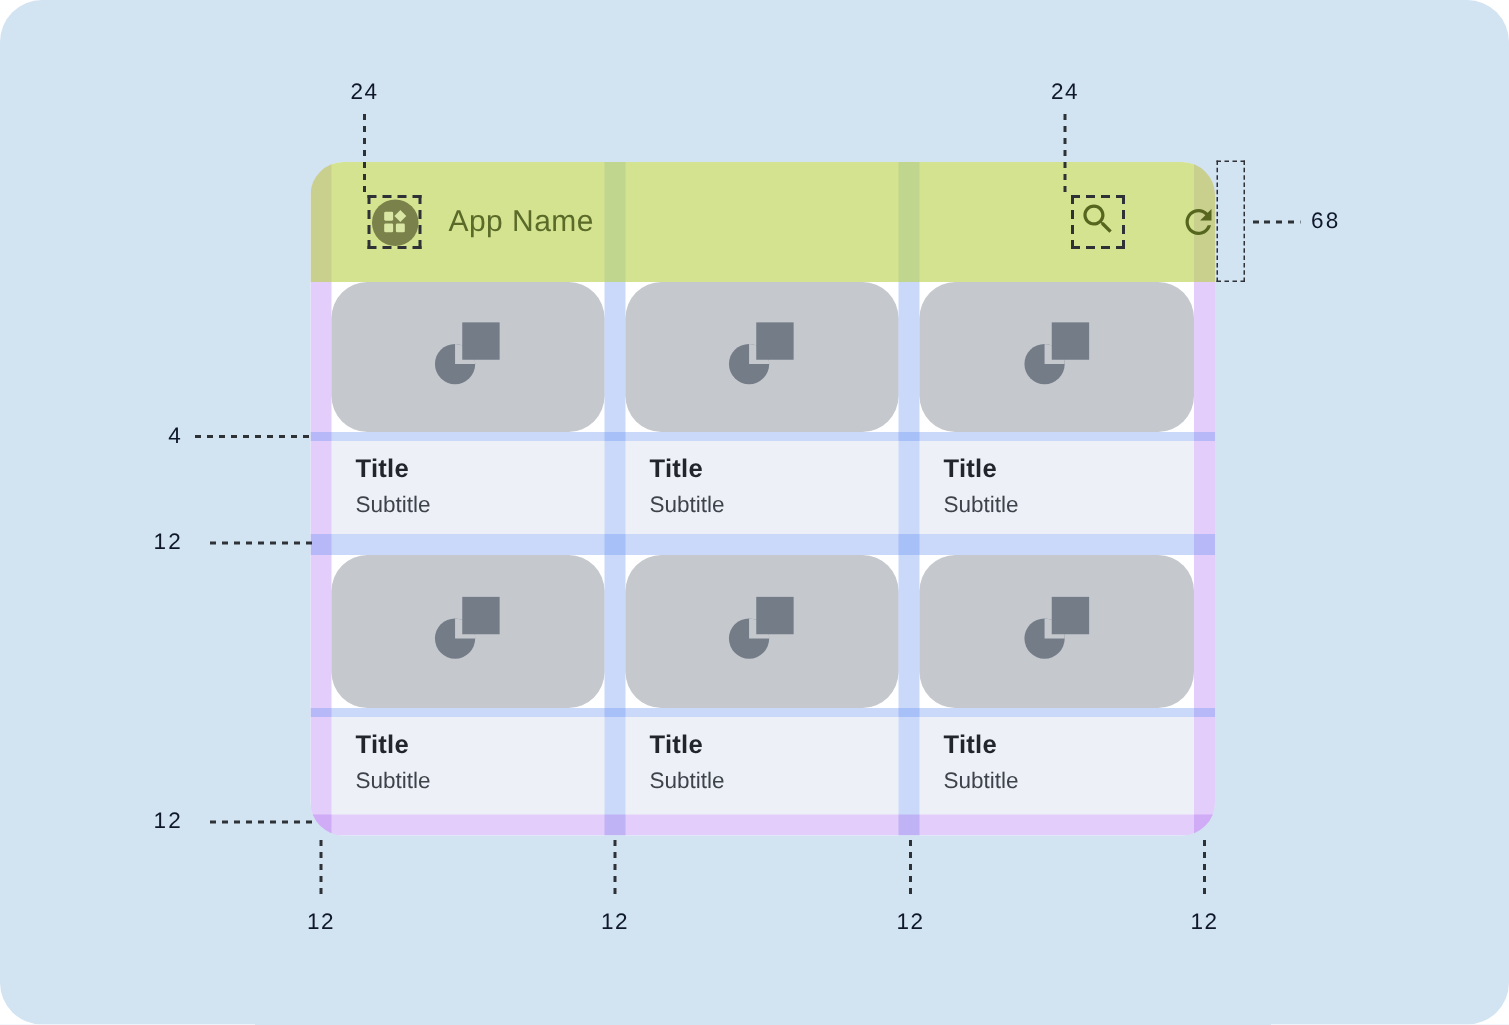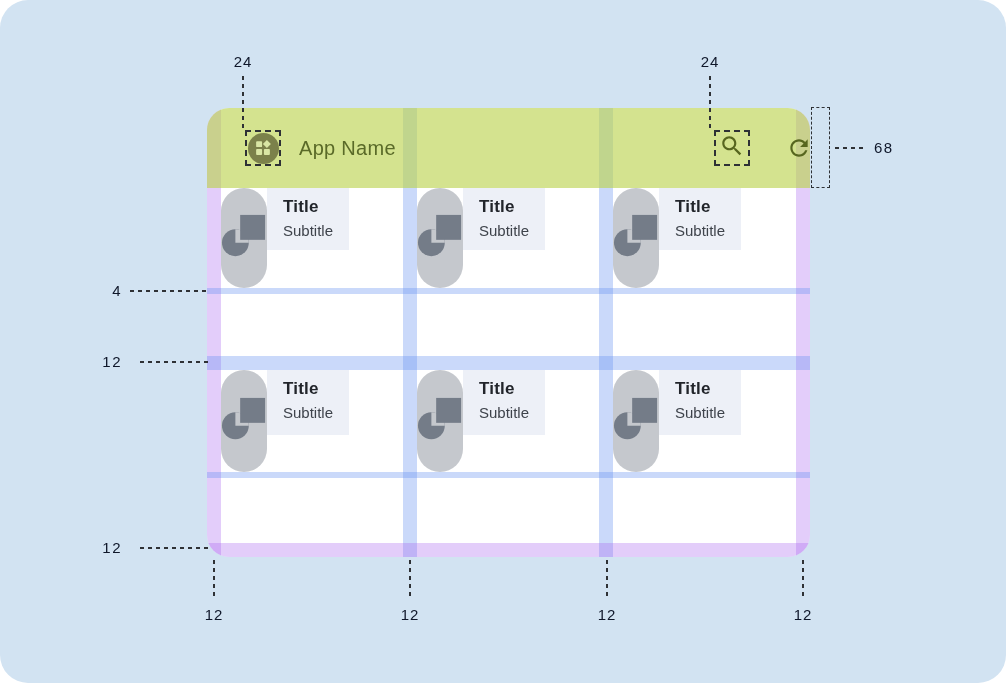--- a/index.html
+++ b/index.html
@@ -12,21 +12,21 @@
 
   
   .frame {
     position:absolute; left:207px; top:108px; width:603px; height:449px;
     background:#ffffff; border-radius:22px; overflow:hidden;
   }
 
   .cards-row { position:absolute; left:14px; display:flex; gap:14px; }
   .row1 { top:80px; }
   .row2 { top:262px; }
-  .card { display:flex; flex-direction:row; width:182px; }
+  .card { display:flex; flex-direction:column; width:182px; }
   .card:last-child { width:183px; }
   .card-img {
     background:#C5C8CD; border-radius:24px;
     display:flex; align-items:center; justify-content:center;
   }
   .row1 .card-img { height:100px; }
   .row2 .card-img { height:102px; }
   .card-gap { height:6px; }
   .card-text { background:#EDF0F7; padding:7px 16px 0; }
   .row1 .card-text { height:62px; }

